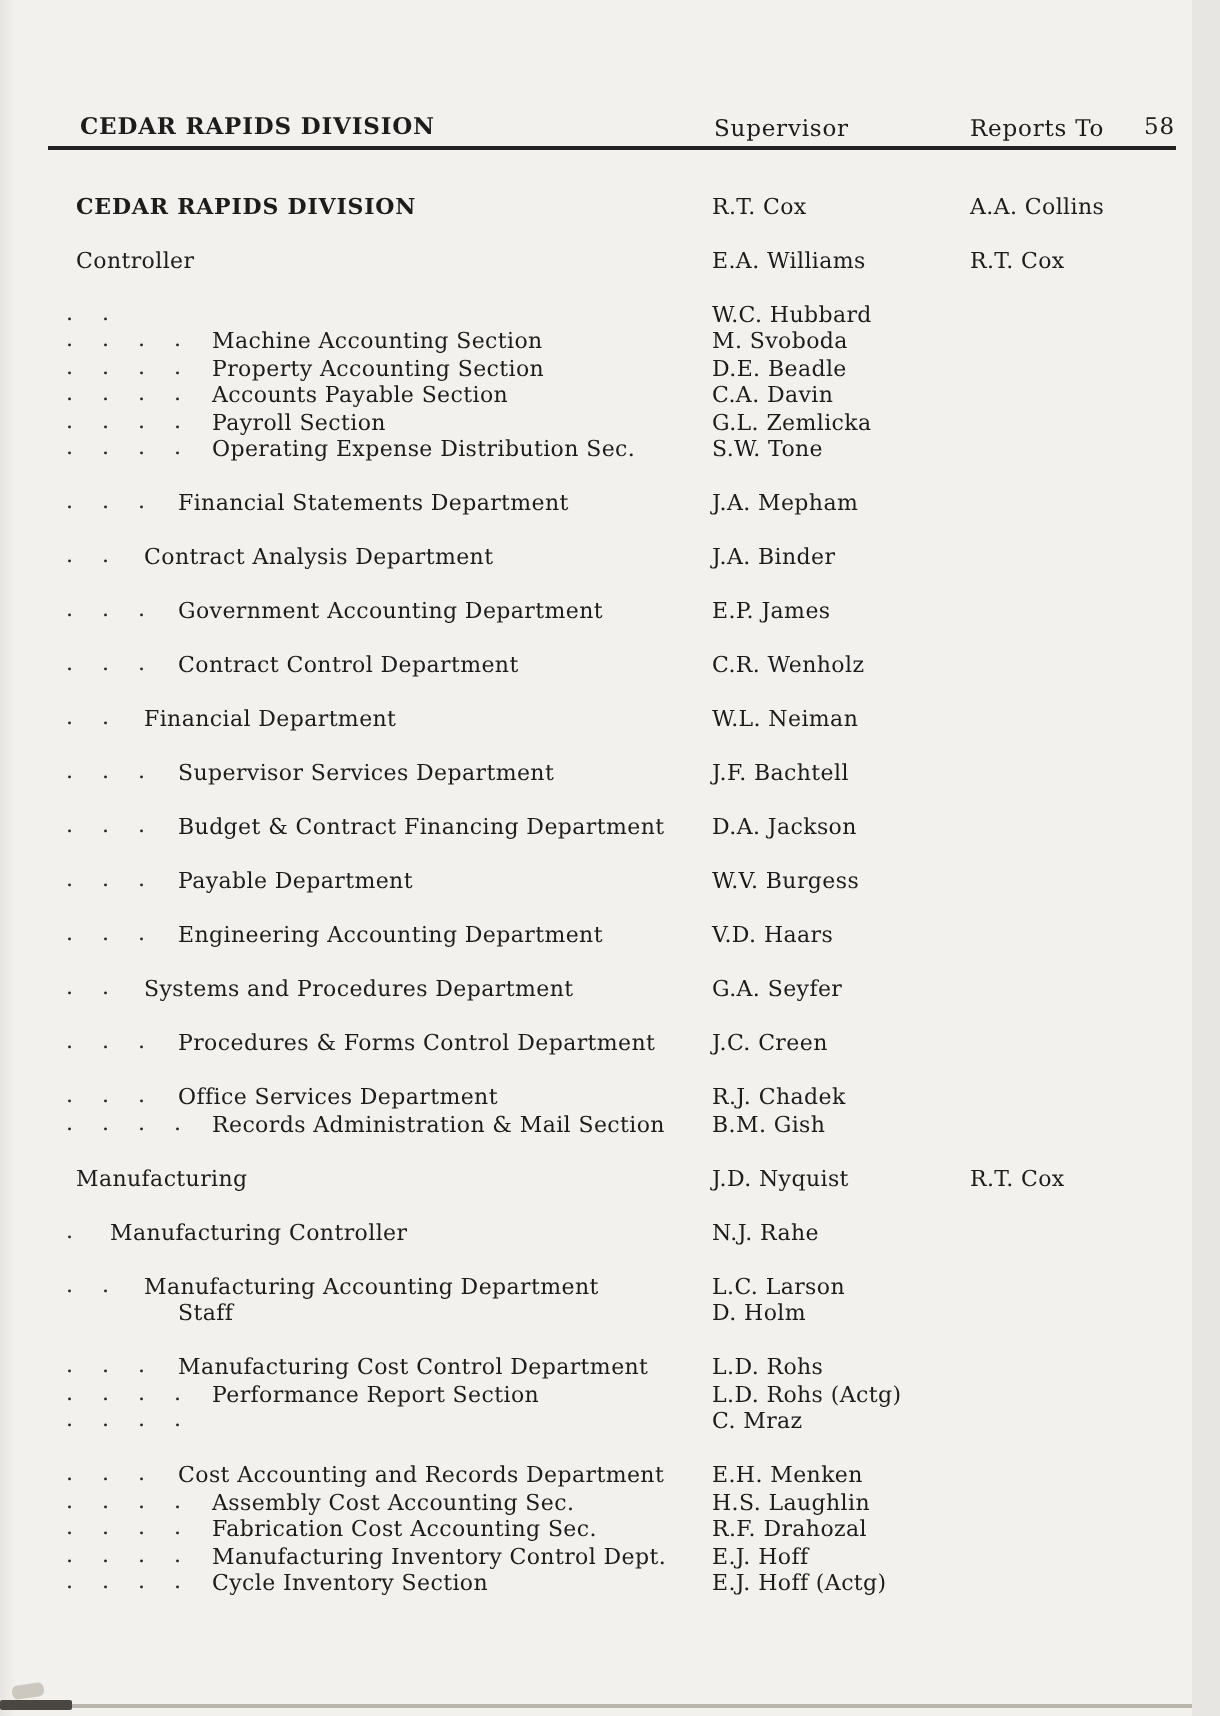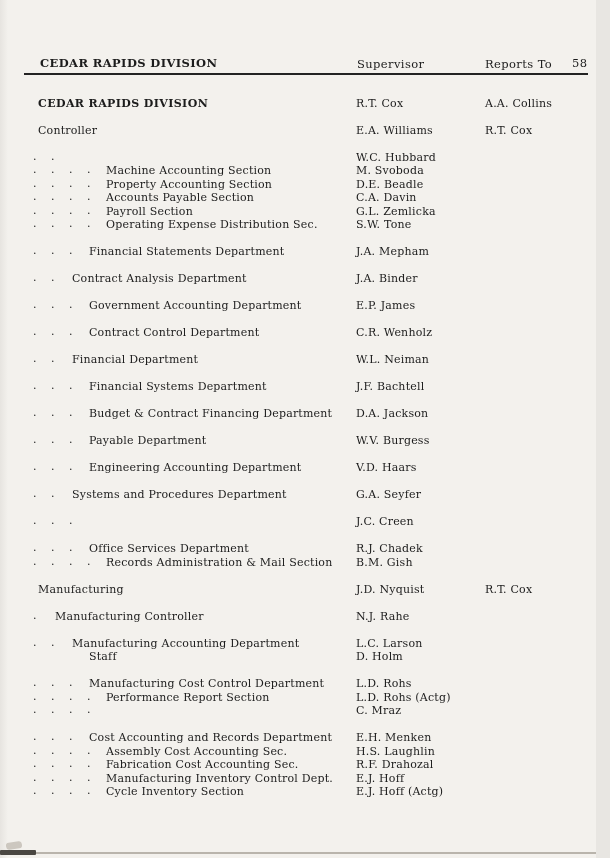--- a/index.html
+++ b/index.html
@@ -150,21 +150,21 @@
         <span class="cell-label" style="left: 89px;">Contract Control Department</span>
         <span class="cell-sup">C.R. Wenholz</span>
       </div>
       <div class="row gap">
         <span class="dots">. .</span>
         <span class="cell-label" style="left: 72px;">Financial Department</span>
         <span class="cell-sup">W.L. Neiman</span>
       </div>
       <div class="row gap">
         <span class="dots">. . .</span>
-        <span class="cell-label" style="left: 89px;">Financial Systems Department</span>
+        <span class="cell-label" style="left: 89px;">Supervisor Services Department</span>
         <span class="cell-sup">J.F. Bachtell</span>
       </div>
       <div class="row gap">
         <span class="dots">. . .</span>
         <span class="cell-label" style="left: 89px;">Budget &amp; Contract Financing Department</span>
         <span class="cell-sup">D.A. Jackson</span>
       </div>
       <div class="row gap">
         <span class="dots">. . .</span>
         <span class="cell-label" style="left: 89px;">Payable Department</span>
@@ -175,20 +175,21 @@
         <span class="cell-label" style="left: 89px;">Engineering Accounting Department</span>
         <span class="cell-sup">V.D. Haars</span>
       </div>
       <div class="row gap">
         <span class="dots">. .</span>
         <span class="cell-label" style="left: 72px;">Systems and Procedures Department</span>
         <span class="cell-sup">G.A. Seyfer</span>
       </div>
       <div class="row gap">
         <span class="dots">. . .</span>
+        <span class="cell-label" style="left: 89px;">Procedures &amp; Forms Control Department</span>
         <span class="cell-sup">J.C. Creen</span>
       </div>
       <div class="row gap">
         <span class="dots">. . .</span>
         <span class="cell-label" style="left: 89px;">Office Services Department</span>
         <span class="cell-sup">R.J. Chadek</span>
       </div>
       <div class="row">
         <span class="dots">. . . .</span>
         <span class="cell-label" style="left: 106px;">Records Administration &amp; Mail Section</span>

